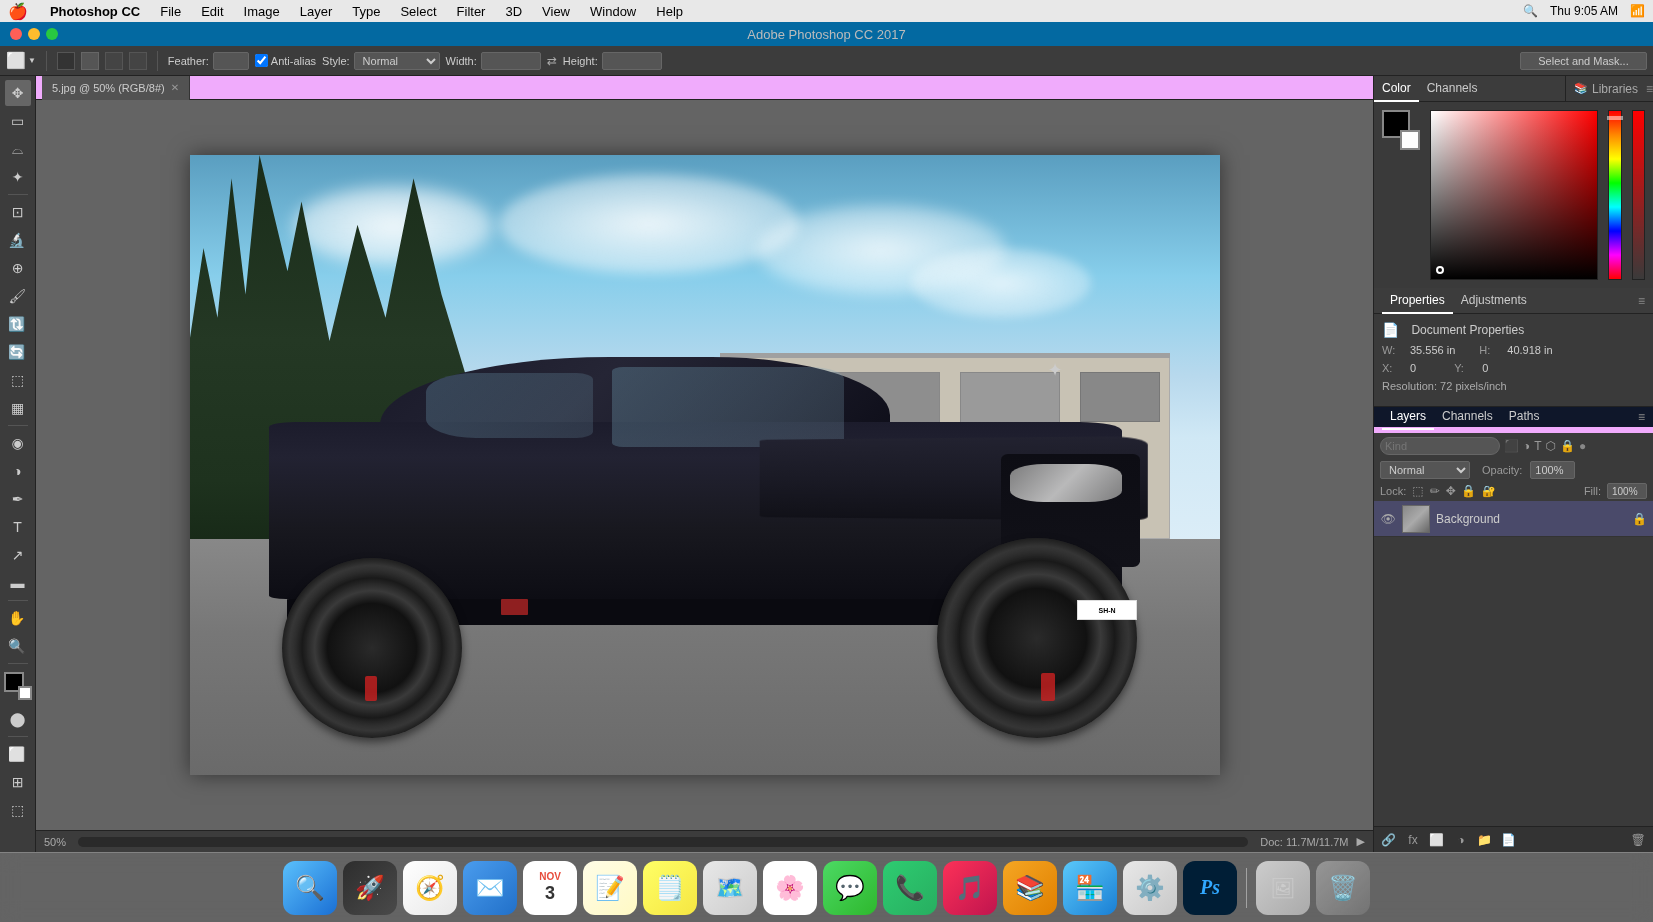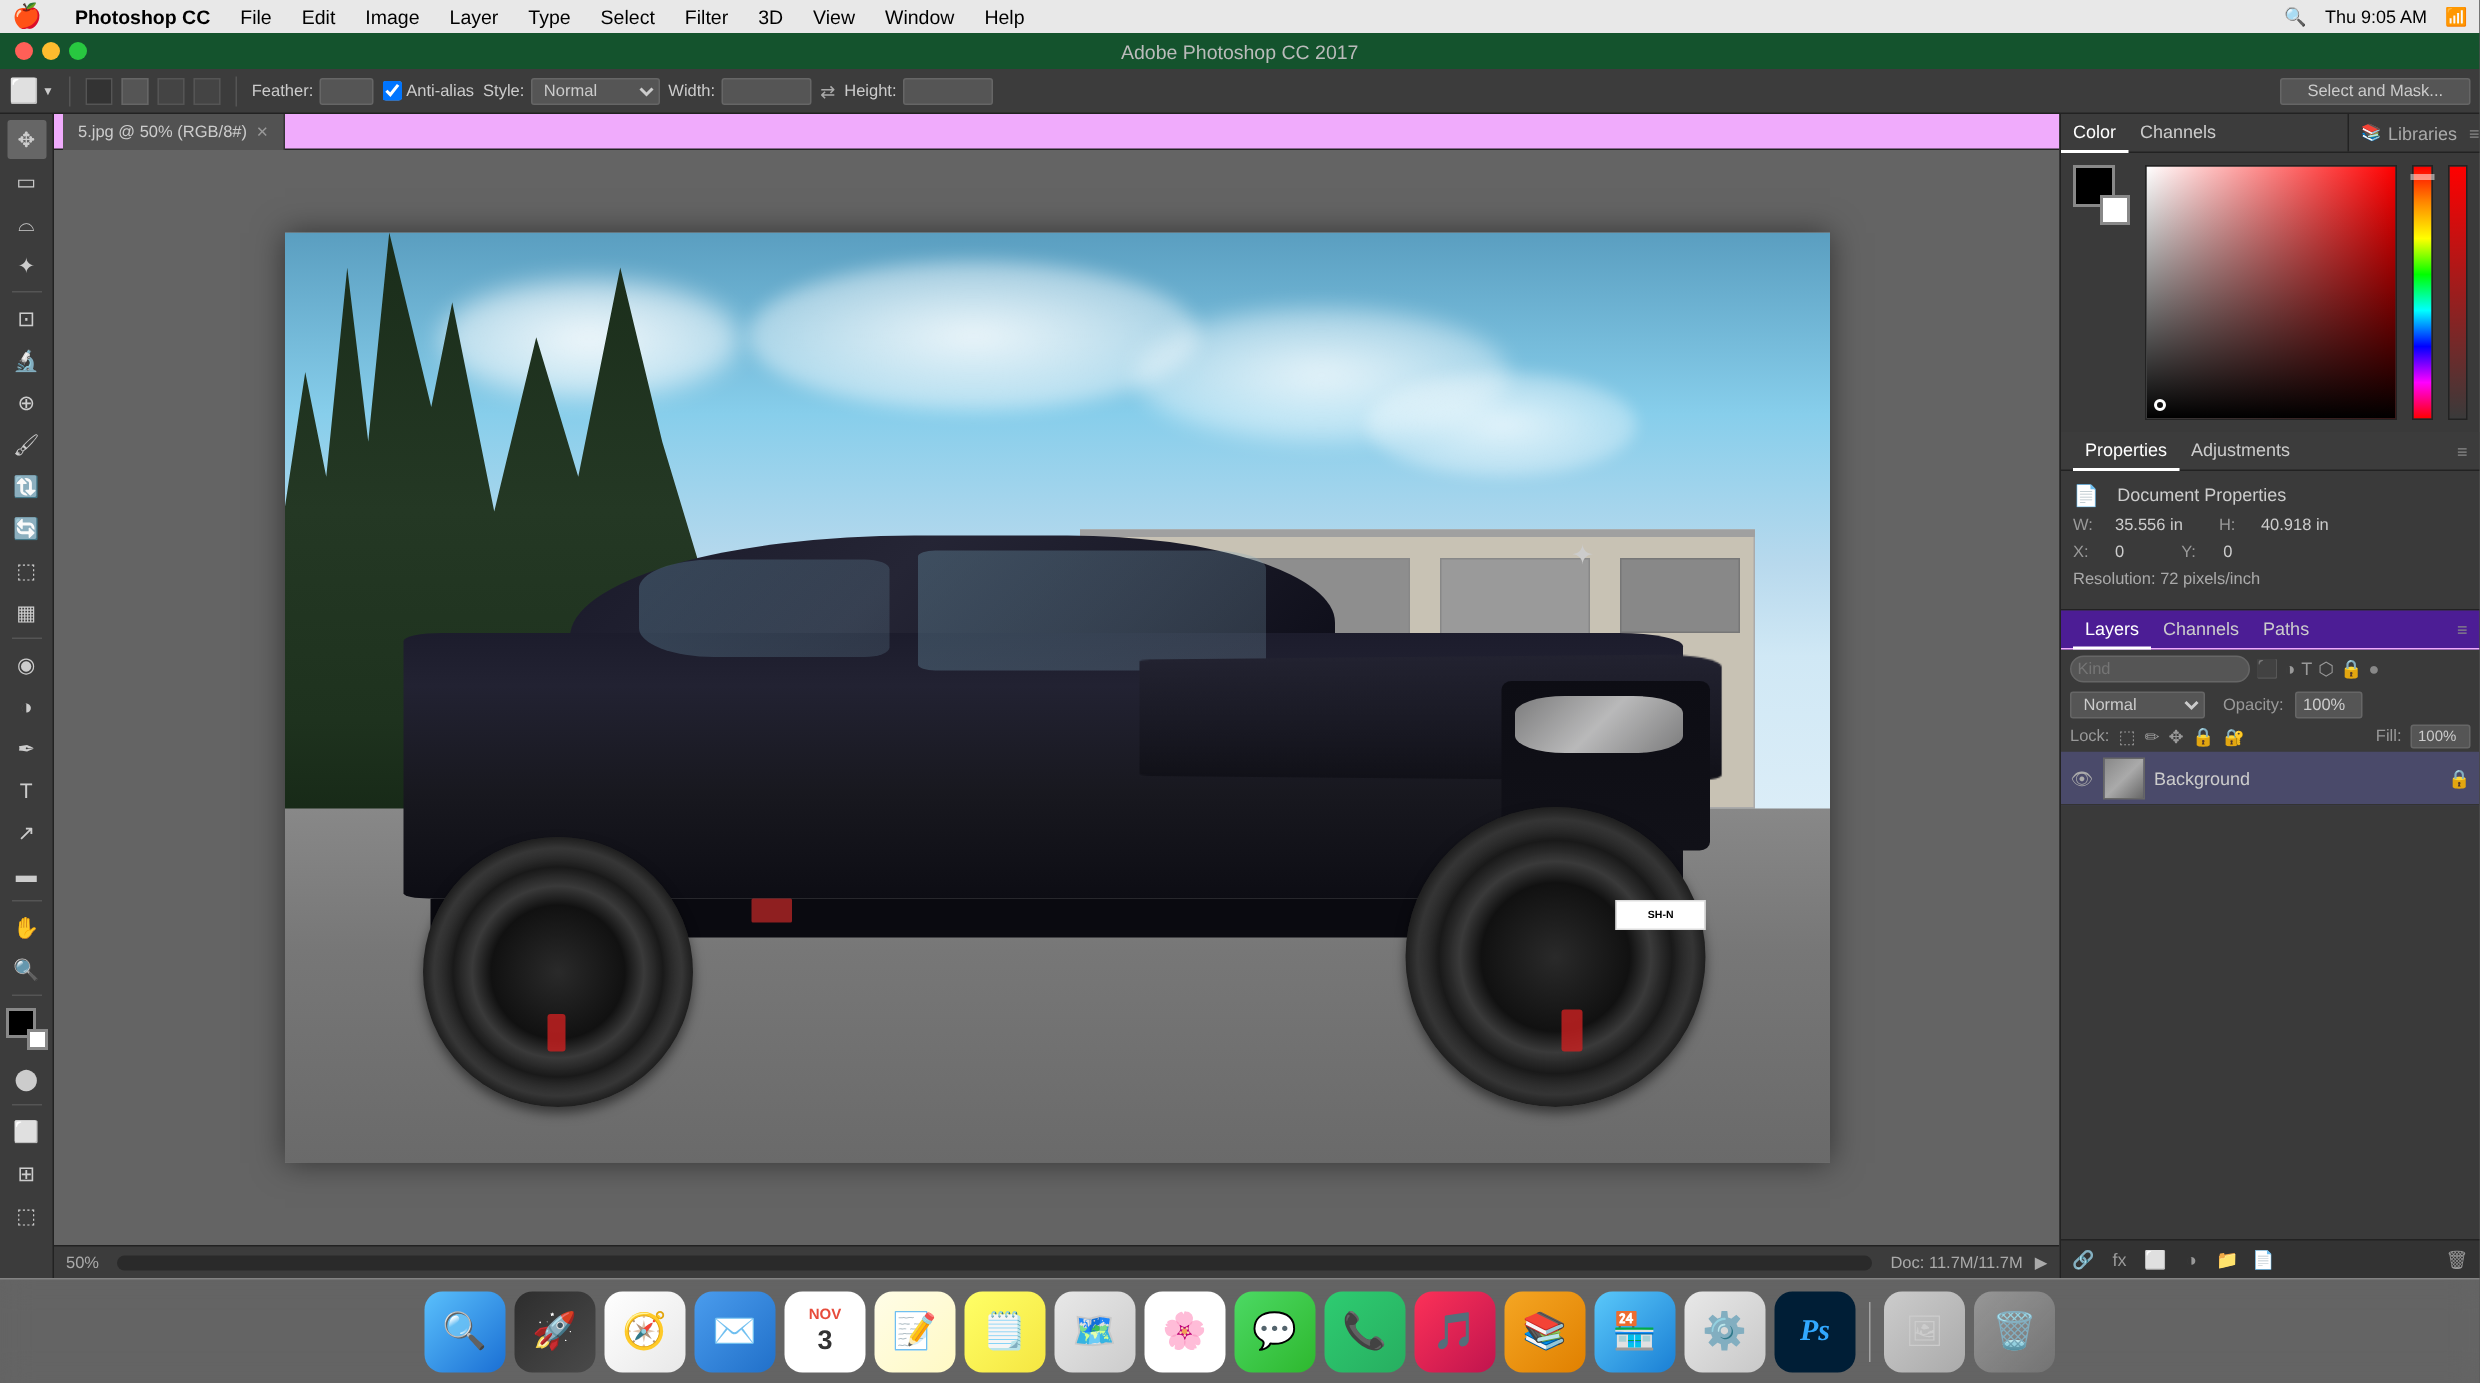--- a/index.html
+++ b/index.html
@@ -11,21 +11,21 @@
       display: flex; align-items: center; padding: 0 8px;
       font-size: 13px; color: #000;
     }
     .menu-apple { margin-right: 12px; font-size: 16px; }
     .menu-item { margin: 0 10px; font-size: 13px; cursor: default; }
     .menu-item.bold { font-weight: 600; }
     .menu-right { margin-left: auto; display: flex; align-items: center; gap: 12px; font-size: 12px; }
 
     
     #titlebar {
-      width: 100%; height: 24px; background: #14532d;
+      width: 100%; height: 24px; background: #0369a1;
       display: flex; align-items: center; justify-content: center;
       color: #bbb; font-size: 13px;
     }
     .traffic-lights { position: absolute; left: 10px; top: 46px; display: flex; gap: 6px; }
     .tl { width: 12px; height: 12px; border-radius: 50%; }
     .tl-red { background: #ff5f57; }
     .tl-yellow { background: #febc2e; }
     .tl-green { background: #28c840; }
 
     
@@ -134,21 +134,21 @@
     
     #properties-panel { border-bottom: 1px solid #222; }
     #properties-content { padding: 8px; font-size: 11px; color: #ccc; }
     .prop-row { display: flex; align-items: center; margin-bottom: 6px; gap: 8px; }
     .prop-label { color: #999; min-width: 20px; }
     .prop-value { color: #ccc; }
     .doc-icon { font-size: 14px; margin-right: 4px; }
 
     
     #layers-panel { flex: 1; display: flex; flex-direction: column; }
-    #layers-header { height: 26px; background: #4c1d95; display: flex; align-items: center; padding: 0 8px; border-bottom: 1px solid #f0abfc; }
+    #layers-header { height: 26px; background: #0f172a; display: flex; align-items: center; padding: 0 8px; border-bottom: 6px solid #f0abfc; }
     #layers-content { flex: 1; overflow: hidden; }
     #layers-toolbar { height: 26px; background: #333; display: flex; align-items: center; padding: 0 4px; gap: 2px; border-top: 1px solid #222; }
     .layers-tool-btn { width: 22px; height: 18px; display: flex; align-items: center; justify-content: center; color: #999; cursor: pointer; font-size: 12px; }
 
     .kind-row { display: flex; align-items: center; padding: 4px 6px; gap: 4px; }
     .kind-search { background: #555; color: #ccc; border: 1px solid #666; padding: 1px 4px; font-size: 11px; border-radius: 10px; height: 18px; width: 120px; }
     .kind-icons { display: flex; gap: 4px; color: #999; font-size: 12px; }
 
     .layer-mode-row { display: flex; align-items: center; padding: 2px 6px; gap: 4px; font-size: 11px; }
     .layer-select { background: #555; color: #ccc; border: 1px solid #666; padding: 1px 4px; font-size: 11px; border-radius: 2px; height: 18px; }

